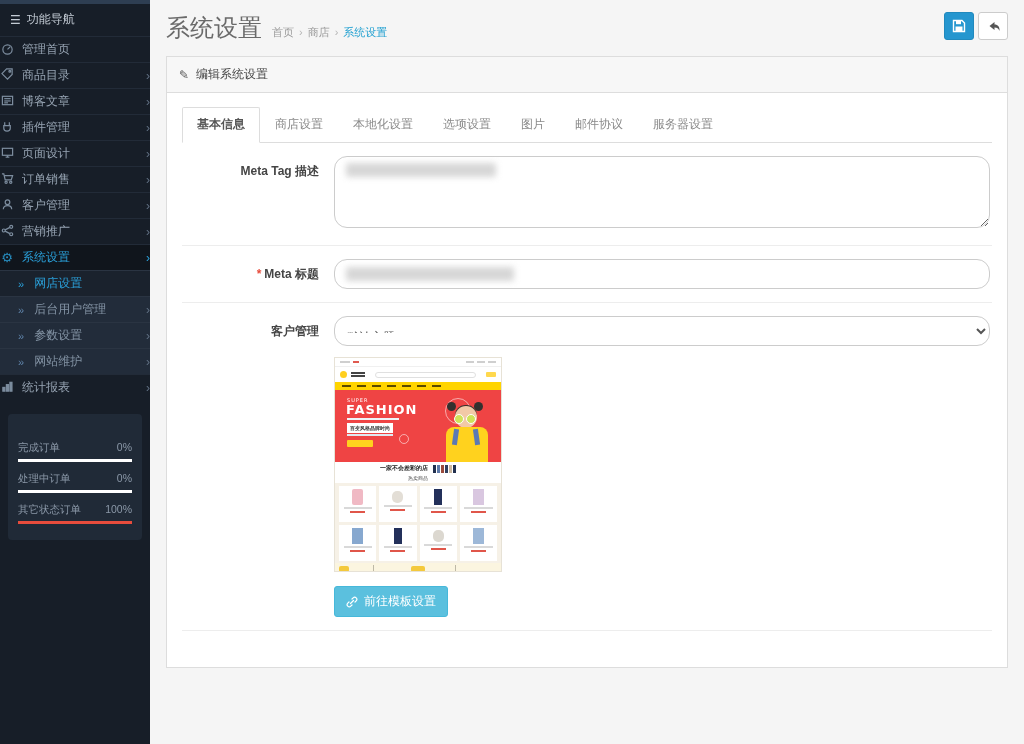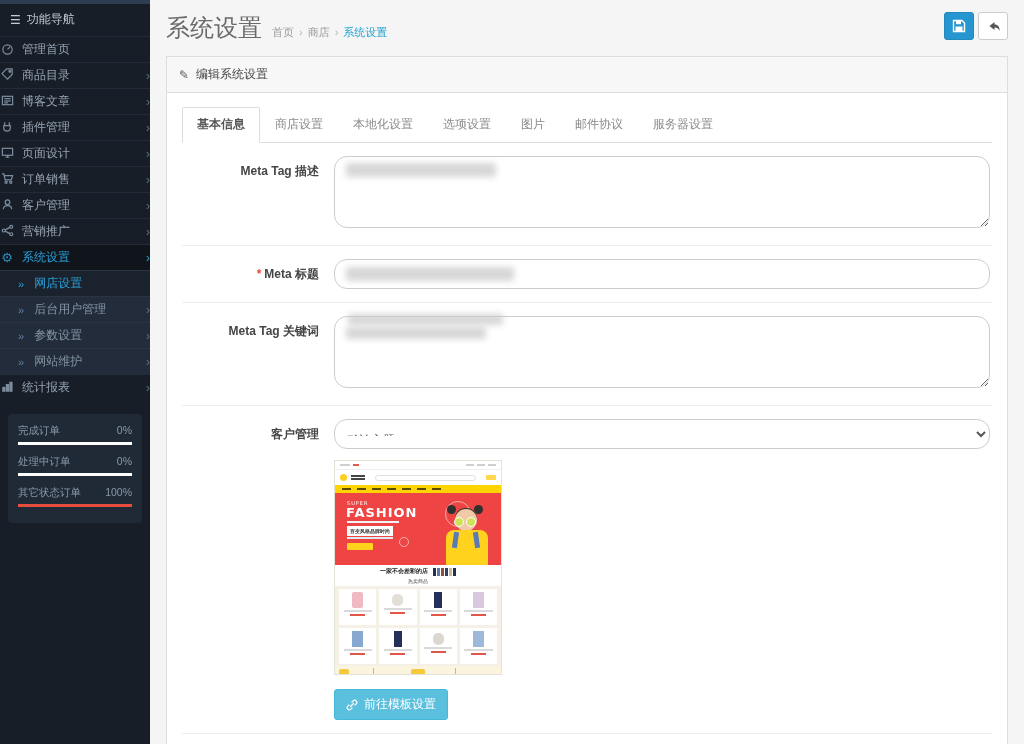--- a/index.html
+++ b/index.html
@@ -23,21 +23,21 @@
   .menu-item.active-parent .chev { color:#2a9fd8; }
   .gear-glyph { color:#2a9fd8; font-size:13px; }
   .submenu { list-style:none; background:#222c3a; }
   .submenu .menu-item { padding-left:18px; border-top:1px solid #2a3442; color:#8494a5; }
   .submenu .menu-item .bullet { color:#5f83a9; margin-right:2px; font-size:11px; }
   .submenu .menu-item.active { background:#1a222d; color:#2a9fd8; }
   .submenu .menu-item.active .bullet { color:#2a9fd8; }
   svg.ic { width:13px; height:13px; }
   svg.ic * { stroke:#8ea0b3; fill:none; stroke-width:1.3; }
 
-  .stats-box { margin:14px 8px 0; background:#202a37; border-radius:4px; padding:10px 10px 6px; }
+  .stats-box { margin:14px 8px 0; background:#202a37; border-radius:4px; padding:27px 10px 6px; }
   .stat-row { margin-bottom:10px; }
   .stat-head { display:flex; justify-content:space-between; font-size:10.5px;
                color:#8b98a8; margin-bottom:4px; }
   .stat-track { height:3px; background:#ffffff; position:relative; }
   .stat-fill { position:absolute; left:0; top:0; height:3px; background:#e74c3c; }
 
   
   .main { position:absolute; left:150px; top:0; width:874px; height:744px; }
   .page-header { padding:12px 16px 10px; display:flex; align-items:flex-start; }
   .title-wrap { display:flex; align-items:baseline; gap:10px; }
@@ -364,28 +364,20 @@
       <div class="form-group">
         <label class="ctl-label">
           <span class="req">*</span><span>Meta 标题</span>
         </label>
         <div class="ctl-field">
           <input class="txt-input" type="text" style="">
           <div class="redact" style="left:12px; top:8px; width:168px; height:14px;"></div>
         </div>
       </div>
 
-      <div class="form-group">
-        <label class="ctl-label">Meta Tag 关键词</label>
-        <div class="ctl-field">
-          <textarea class="txt-area" style=""></textarea>
-          <div class="redact" style="left:14px; top:-2px; width:155px; height:11px;"></div>
-          <div class="redact" style="left:12px; top:11px; width:140px; height:12px;"></div>
-        </div>
-      </div>
 
       <div class="form-group">
         <label class="ctl-label">客户管理</label>
         <div class="ctl-field">
           <select class="sel">
             <option>默认主题</option>
           </select>
 
           
           <div class="preview">

